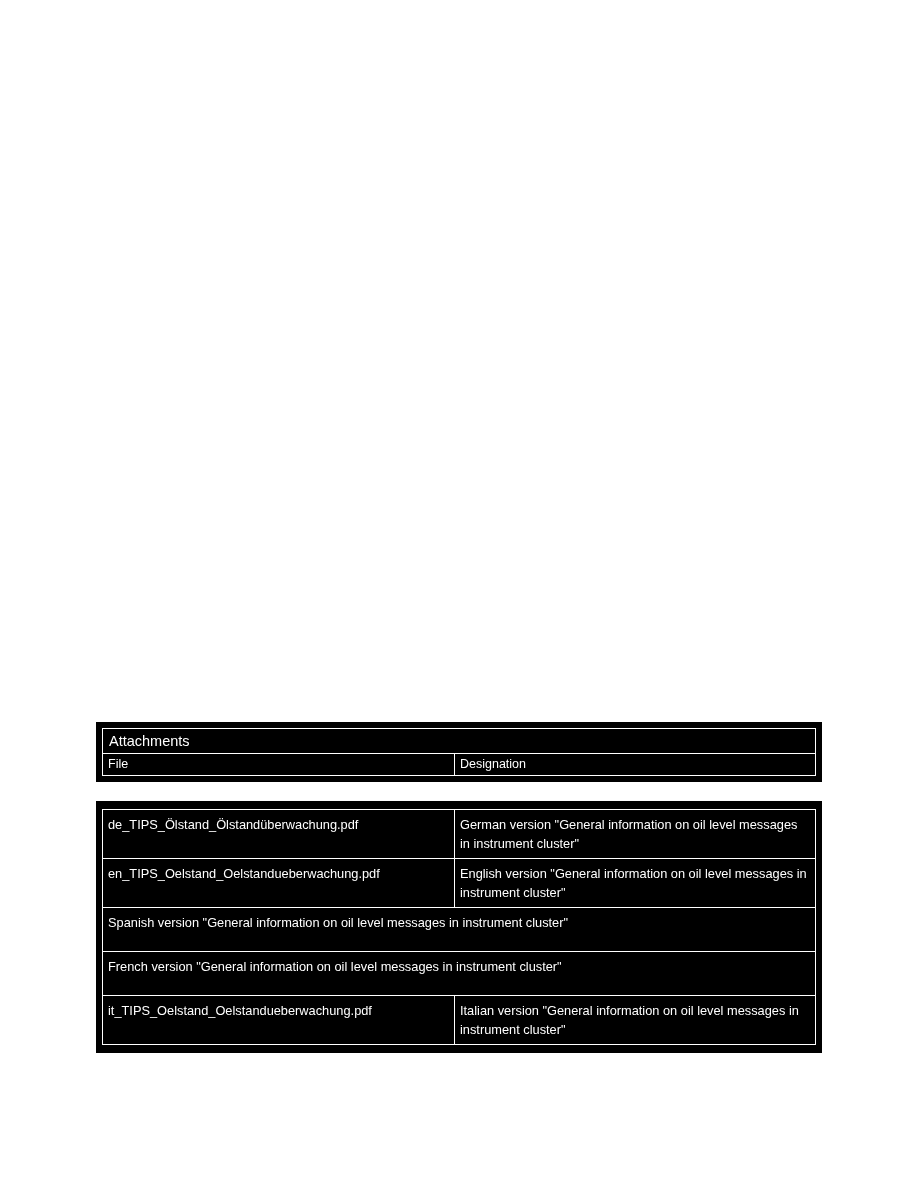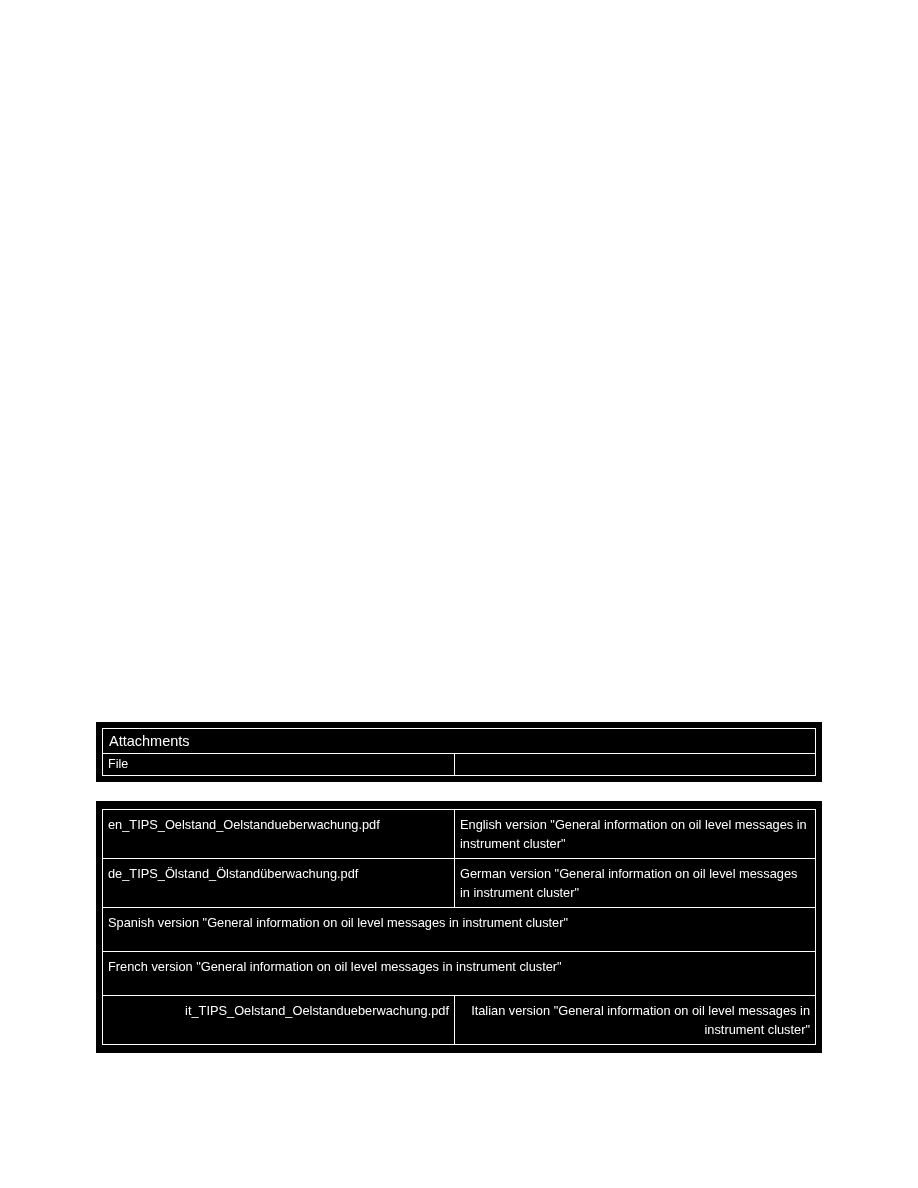--- a/index.html
+++ b/index.html
@@ -94,21 +94,20 @@
   }
 
   .row {
     display: flex;
     border-bottom: 1px solid #ffffff;
     box-sizing: border-box;
     min-height: 44px;
   }
   .row:last-child {
     border-bottom: none;
-    text-align: right;
   }
   .row .cell {
     color: #ffffff;
     font-size: 12.8px;
     line-height: 19px;
     padding: 5px 5px 5px 5px;
     box-sizing: border-box;
   }
   .row .cell.file {
     width: 352px;
@@ -122,34 +121,35 @@
 <body>
 
 <div class="page">
 
   <div class="attachments-block">
     <div class="att-title-row">
       <div class="cell-title">Attachments</div>
     </div>
     <div class="att-head-row">
       <div class="hcell file">File</div>
+      <div class="hcell designation">Designation</div>
     </div>
   </div>
 
   <div class="rows-block">
     <div class="rows-table">
 
       <div class="row">
-        <div class="cell file">en_TIPS_Oelstand_Oelstandueberwachung.pdf</div>
-        <div class="cell designation">English version "General information on oil level messages in instrument cluster"</div>
+        <div class="cell file">de_TIPS_Ölstand_Ölstandüberwachung.pdf</div>
+        <div class="cell designation">German version "General information on oil level messages in instrument cluster"</div>
       </div>
 
       <div class="row">
-        <div class="cell file">de_TIPS_Ölstand_Ölstandüberwachung.pdf</div>
-        <div class="cell designation">German version "General information on oil level messages in instrument cluster"</div>
+        <div class="cell file">en_TIPS_Oelstand_Oelstandueberwachung.pdf</div>
+        <div class="cell designation">English version "General information on oil level messages in instrument cluster"</div>
       </div>
 
       <div class="row">
         <div class="cell designation">Spanish version "General information on oil level messages in instrument cluster"</div>
       </div>
 
       <div class="row">
         <div class="cell designation">French version "General information on oil level messages in instrument cluster"</div>
       </div>
 

